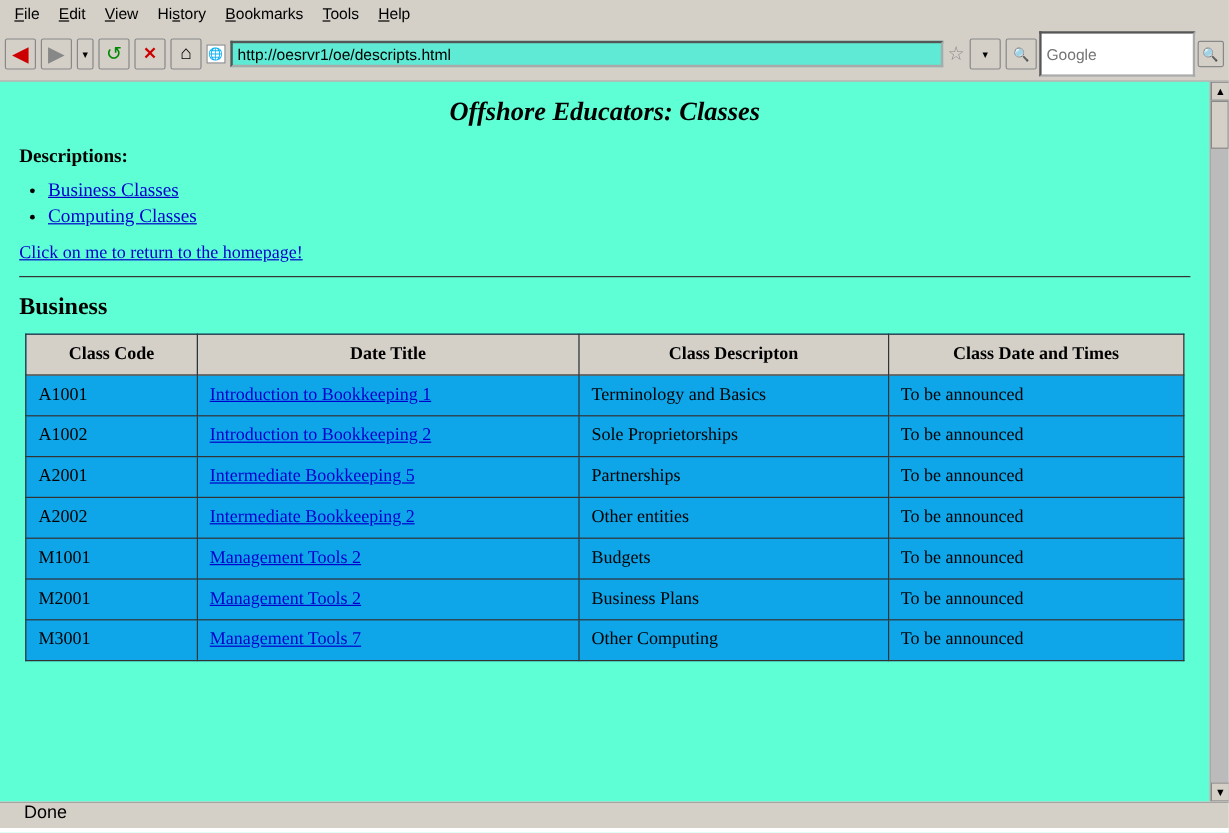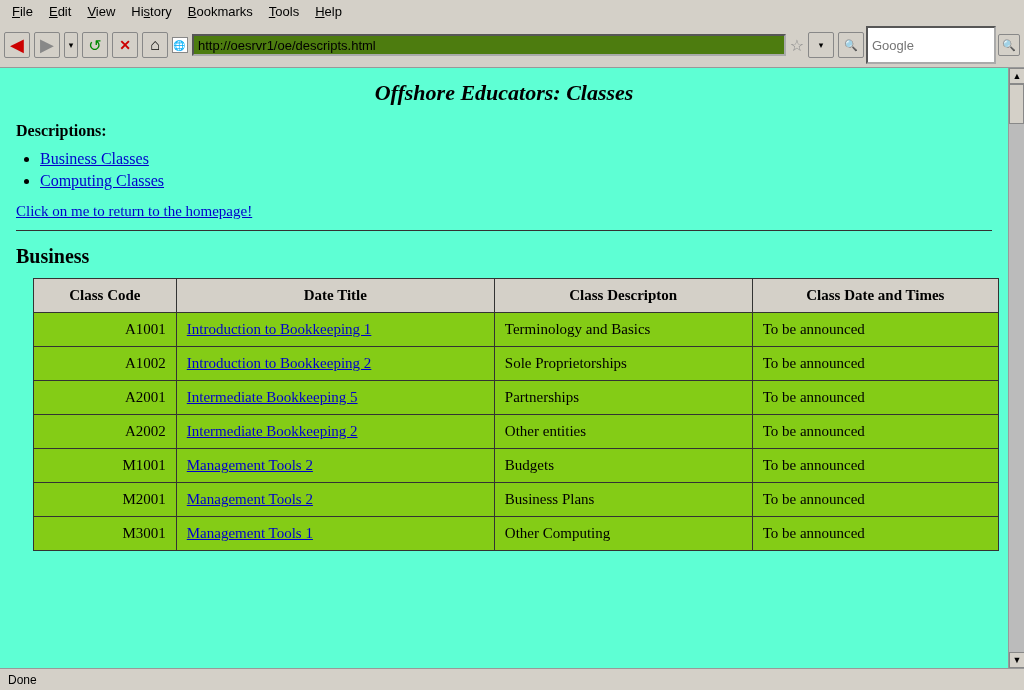--- a/index.html
+++ b/index.html
@@ -92,21 +92,21 @@
       color: #448;
     }
 
     .address-input {
       flex: 1;
       height: 22px;
       border: 2px inset #aaa;
       padding: 0 4px;
       font-family: Arial, sans-serif;
       font-size: 13px;
-      background: #4d7c0f;
+      background: #5eead4;
     }
 
     .star-btn {
       font-size: 16px;
       color: #888;
       cursor: pointer;
     }
 
     .search-container {
       display: flex;
@@ -188,24 +188,24 @@
       background: #d4d0c8;
       border: 1px solid #888;
     }
 
     
     .status-bar {
       height: 22px;
       background: #d4d0c8;
       border-top: 1px solid #999;
       display: flex;
-      align-items: center;
-      padding: 0 8px;
+      align-items: flex-start;
+      padding: 0 20px;
       font-family: Arial, sans-serif;
-      font-size: 12px;
+      font-size: 15px;
     }
 
     
     .page-title {
       text-align: center;
       font-style: italic;
       font-weight: bold;
       font-size: 22px;
       margin-bottom: 16px;
     }
@@ -243,41 +243,41 @@
 
     .divider {
       border: none;
       border-top: 1px solid #333;
       margin: 10px 0 14px 0;
     }
 
     .class-table {
       border-collapse: collapse;
       width: calc(100% - 10px);
-      margin-left: 17px;
-      background: #84cc16;
+      margin-left: 5px;
+      background: #0ea5e9;
     }
 
     .class-table th {
       border: 1px solid #333;
       padding: 8px 10px;
       background: #d4d0c8;
       font-weight: bold;
       font-size: 15px;
       text-align: center;
     }
 
     .class-table td {
       border: 1px solid #333;
       padding: 8px 10px;
       font-size: 15px;
     }
 
     .class-table td:first-child {
-      text-align: right;
+      text-align: left;
     }
 
     .class-table td a {
       color: #0000cc;
       text-decoration: underline;
     }
   </style>
 </head>
 <body>
 
@@ -381,21 +381,21 @@
             <td>To be announced</td>
           </tr>
           <tr>
             <td>M2001</td>
             <td><a href="#">Management Tools 2</a></td>
             <td>Business Plans</td>
             <td>To be announced</td>
           </tr>
           <tr>
             <td>M3001</td>
-            <td><a href="#">Management Tools 1</a></td>
+            <td><a href="#">Management Tools 7</a></td>
             <td>Other Computing</td>
             <td>To be announced</td>
           </tr>
         </tbody>
     </table>
 
   </div>
 
   <div class="scrollbar">
     <div class="scrollbar-top-btn">▲</div>

